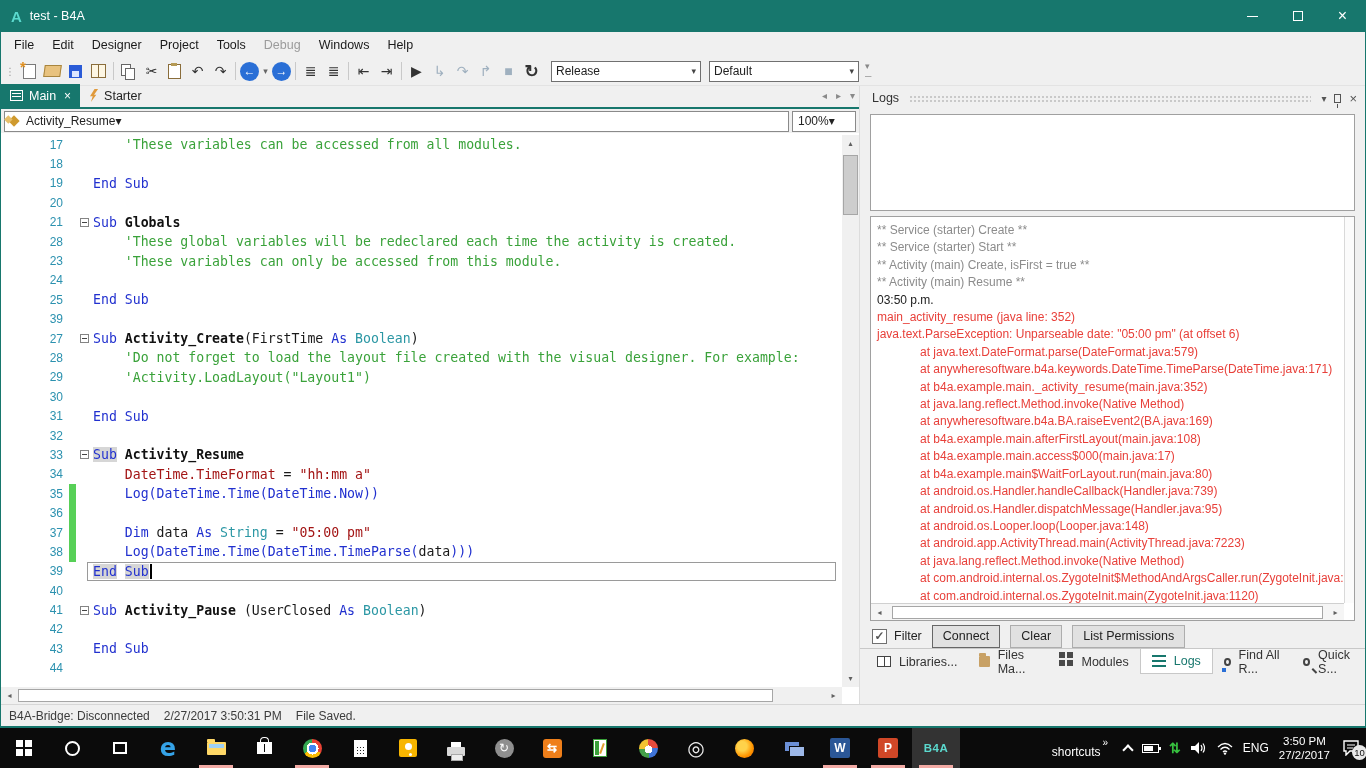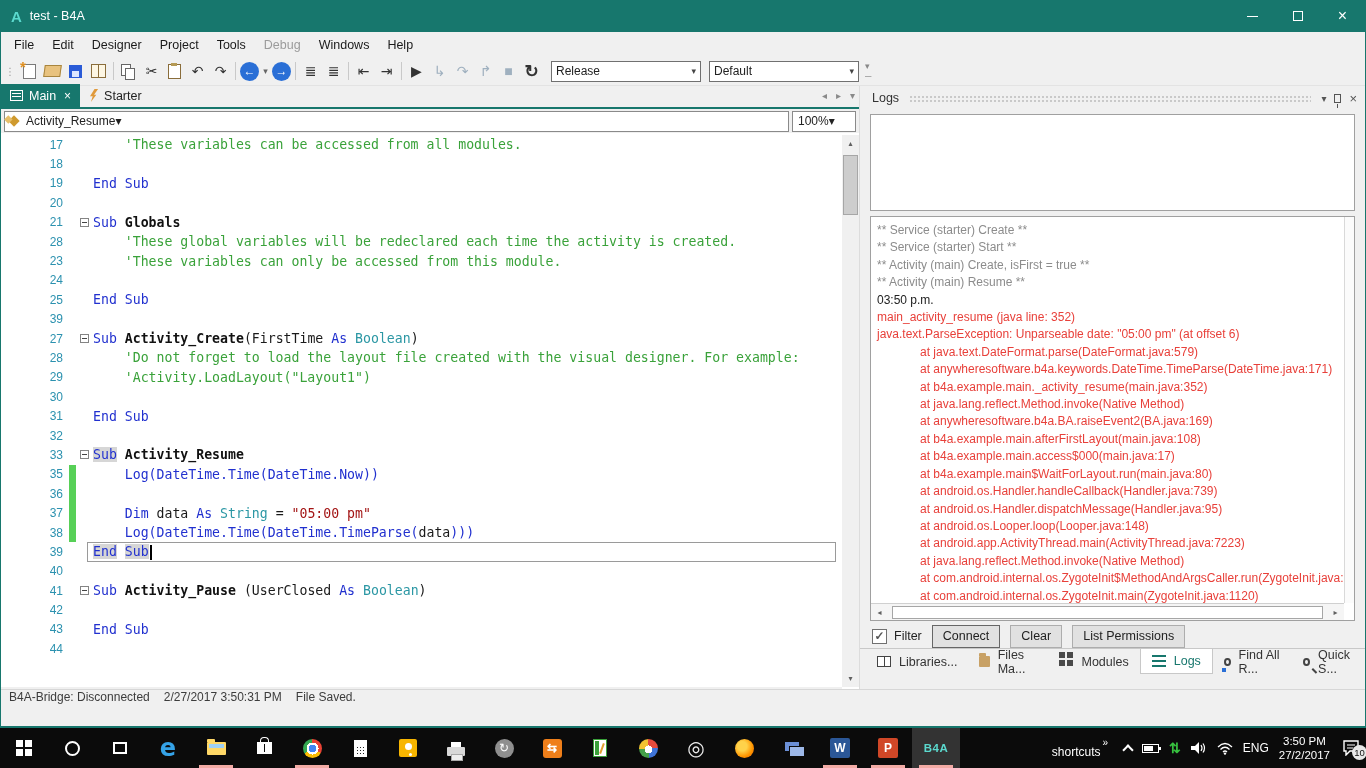--- a/index.html
+++ b/index.html
@@ -128,22 +128,22 @@
   .ic-book-icon::after{content:"";position:absolute;left:6px;top:0;width:1px;height:9px;background:#444;}
   .ic-folder-icon{width:15px;height:11px;background:#c8a165;border-radius:1px;}
   .ic-folder-icon::before{content:"";position:absolute;left:0;top:-3px;width:7px;height:3px;background:#c8a165;border-radius:1px 1px 0 0;}
   .ic-modules-icon{width:6px;height:6px;background:#4a4a4a;box-shadow:8px 0 0 #4a4a4a,0 8px 0 #4a4a4a,8px 8px 0 #4a4a4a;margin:-7px 8px 7px 0;}
   .ic-logs-icon{width:14px;height:12px;background:repeating-linear-gradient(#17776d 0 2px,transparent 2px 5px);}
   .ic-find-all-icon{width:8px;height:8px;border:2px solid #444;border-radius:50%;}
   .ic-find-all-icon::after{content:"";position:absolute;left:-4px;top:8px;width:4px;height:4px;background:#2a6fd6;}
   .ic-quick-search-icon{width:8px;height:8px;border:2px solid #444;border-radius:50%;}
   .ic-quick-search-icon::after{content:"";position:absolute;left:8px;top:8px;width:6px;height:2px;background:#444;transform:rotate(45deg);transform-origin:0 0;}
   
-  #statusbar{position:absolute;left:0;right:0;bottom:0;height:37px;background:#f0f0f0;border-top:1px solid #d7d7d7;
-    display:flex;align-items:flex-start;font-size:12px;color:#3c3c3c;}
+  #statusbar{position:absolute;left:0;right:0;bottom:0;height:22px;background:#f0f0f0;border-top:1px solid #d7d7d7;
+    display:flex;align-items:center;font-size:12px;color:#3c3c3c;}
   #statusbar span{margin-left:14px;}
   #statusbar span:first-child{margin-left:8px;}
   
   #taskbar{position:absolute;left:0;bottom:0;width:1366px;height:40px;background:#0b0b0b;display:flex;align-items:stretch;color:#fff;}
   .tbcell{width:48px;display:flex;align-items:center;justify-content:center;position:relative;}
   .tbcell.underline::after{content:"";position:absolute;left:7px;right:7px;bottom:0;height:3px;background:#f2aaa4;}
   .tbcell.activeapp{background:#333;}
   .app{display:block;position:relative;}
   .app-win{width:16px;height:16px;background:
     linear-gradient(#fff,#fff) 0 0/7px 7px no-repeat,
@@ -315,20 +315,21 @@
           <div class="crow"><span class="cnum">24</span><span class="cmark"></span><span class="cfold"></span><span class="ccode"></span></div>
           <div class="crow"><span class="cnum">25</span><span class="cmark"></span><span class="cfold"></span><span class="ccode"><span class="sg-k">End Sub</span></span></div>
           <div class="crow"><span class="cnum">39</span><span class="cmark"></span><span class="cfold"></span><span class="ccode"></span></div>
           <div class="crow"><span class="cnum">27</span><span class="cmark"></span><span class="cfold"><span class="foldbox"></span></span><span class="ccode"><span class="sg-k">Sub</span><span class="sg-p"> </span><span class="sg-b">Activity_Create</span><span class="sg-p">(FirstTime </span><span class="sg-k">As</span><span class="sg-p"> </span><span class="sg-t">Boolean</span><span class="sg-p">)</span></span></div>
           <div class="crow"><span class="cnum">28</span><span class="cmark"></span><span class="cfold"></span><span class="ccode"><span class="sg-c">    'Do not forget to load the layout file created with the visual designer. For example:</span></span></div>
           <div class="crow"><span class="cnum">29</span><span class="cmark"></span><span class="cfold"></span><span class="ccode"><span class="sg-c">    'Activity.LoadLayout("Layout1")</span></span></div>
           <div class="crow"><span class="cnum">30</span><span class="cmark"></span><span class="cfold"></span><span class="ccode"></span></div>
           <div class="crow"><span class="cnum">31</span><span class="cmark"></span><span class="cfold"></span><span class="ccode"><span class="sg-k">End Sub</span></span></div>
           <div class="crow"><span class="cnum">32</span><span class="cmark"></span><span class="cfold"></span><span class="ccode"></span></div>
           <div class="crow"><span class="cnum">33</span><span class="cmark"></span><span class="cfold"><span class="foldbox"></span></span><span class="ccode"><span class="sg-hk">Sub</span><span class="sg-p"> </span><span class="sg-b">Activity_Resume</span></span></div>
+          <div class="crow"><span class="cnum">34</span><span class="cmark"></span><span class="cfold"></span><span class="ccode"><span class="sg-p">    </span><span class="sg-m">DateTime.TimeFormat</span><span class="sg-p"> = </span><span class="sg-s">"hh:mm a"</span></span></div>
           <div class="crow"><span class="cnum">35</span><span class="cmark on"></span><span class="cfold"></span><span class="ccode"><span class="sg-p">    </span><span class="sg-k">Log(DateTime.Time(DateTime.Now))</span></span></div>
           <div class="crow"><span class="cnum">36</span><span class="cmark on"></span><span class="cfold"></span><span class="ccode"></span></div>
           <div class="crow"><span class="cnum">37</span><span class="cmark on"></span><span class="cfold"></span><span class="ccode"><span class="sg-p">    </span><span class="sg-k">Dim</span><span class="sg-p"> data </span><span class="sg-k">As</span><span class="sg-p"> </span><span class="sg-t">String</span><span class="sg-p"> = </span><span class="sg-s">"05:00 pm"</span></span></div>
           <div class="crow"><span class="cnum">38</span><span class="cmark on"></span><span class="cfold"></span><span class="ccode"><span class="sg-p">    </span><span class="sg-k">Log(DateTime.Time(DateTime.TimeParse(</span><span class="sg-p">data</span><span class="sg-k">)))</span></span></div>
           <div class="crow cur"><span class="cnum">39</span><span class="cmark"></span><span class="cfold"></span><span class="ccode"><span class="sg-hk">End</span><span class="sg-p"> </span><span class="sg-hk">Sub</span><span class="caret"></span></span></div>
           <div class="crow"><span class="cnum">40</span><span class="cmark"></span><span class="cfold"></span><span class="ccode"></span></div>
           <div class="crow"><span class="cnum">41</span><span class="cmark"></span><span class="cfold"><span class="foldbox"></span></span><span class="ccode"><span class="sg-k">Sub</span><span class="sg-p"> </span><span class="sg-b">Activity_Pause</span><span class="sg-p"> (UserClosed </span><span class="sg-k">As</span><span class="sg-p"> </span><span class="sg-t">Boolean</span><span class="sg-p">)</span></span></div>
           <div class="crow"><span class="cnum">42</span><span class="cmark"></span><span class="cfold"></span><span class="ccode"></span></div>
           <div class="crow"><span class="cnum">43</span><span class="cmark"></span><span class="cfold"></span><span class="ccode"><span class="sg-k">End Sub</span></span></div>
           <div class="crow"><span class="cnum">44</span><span class="cmark"></span><span class="cfold"></span><span class="ccode"></span></div>

